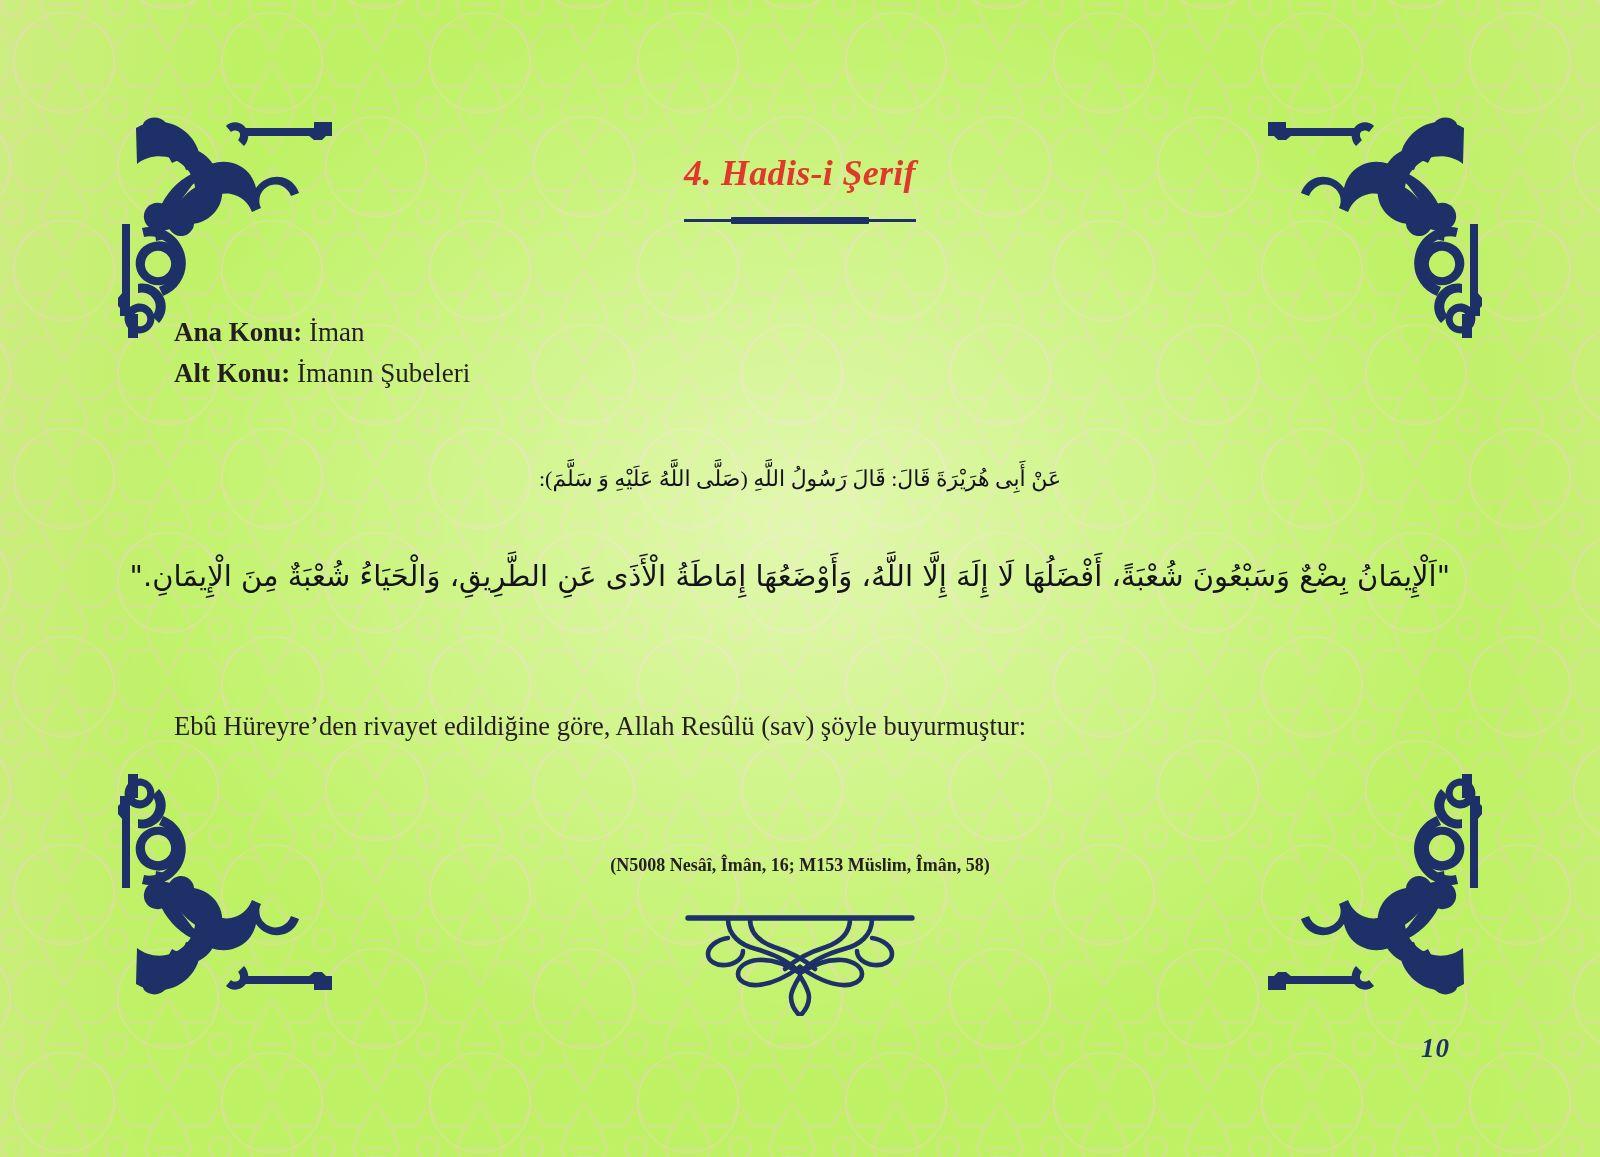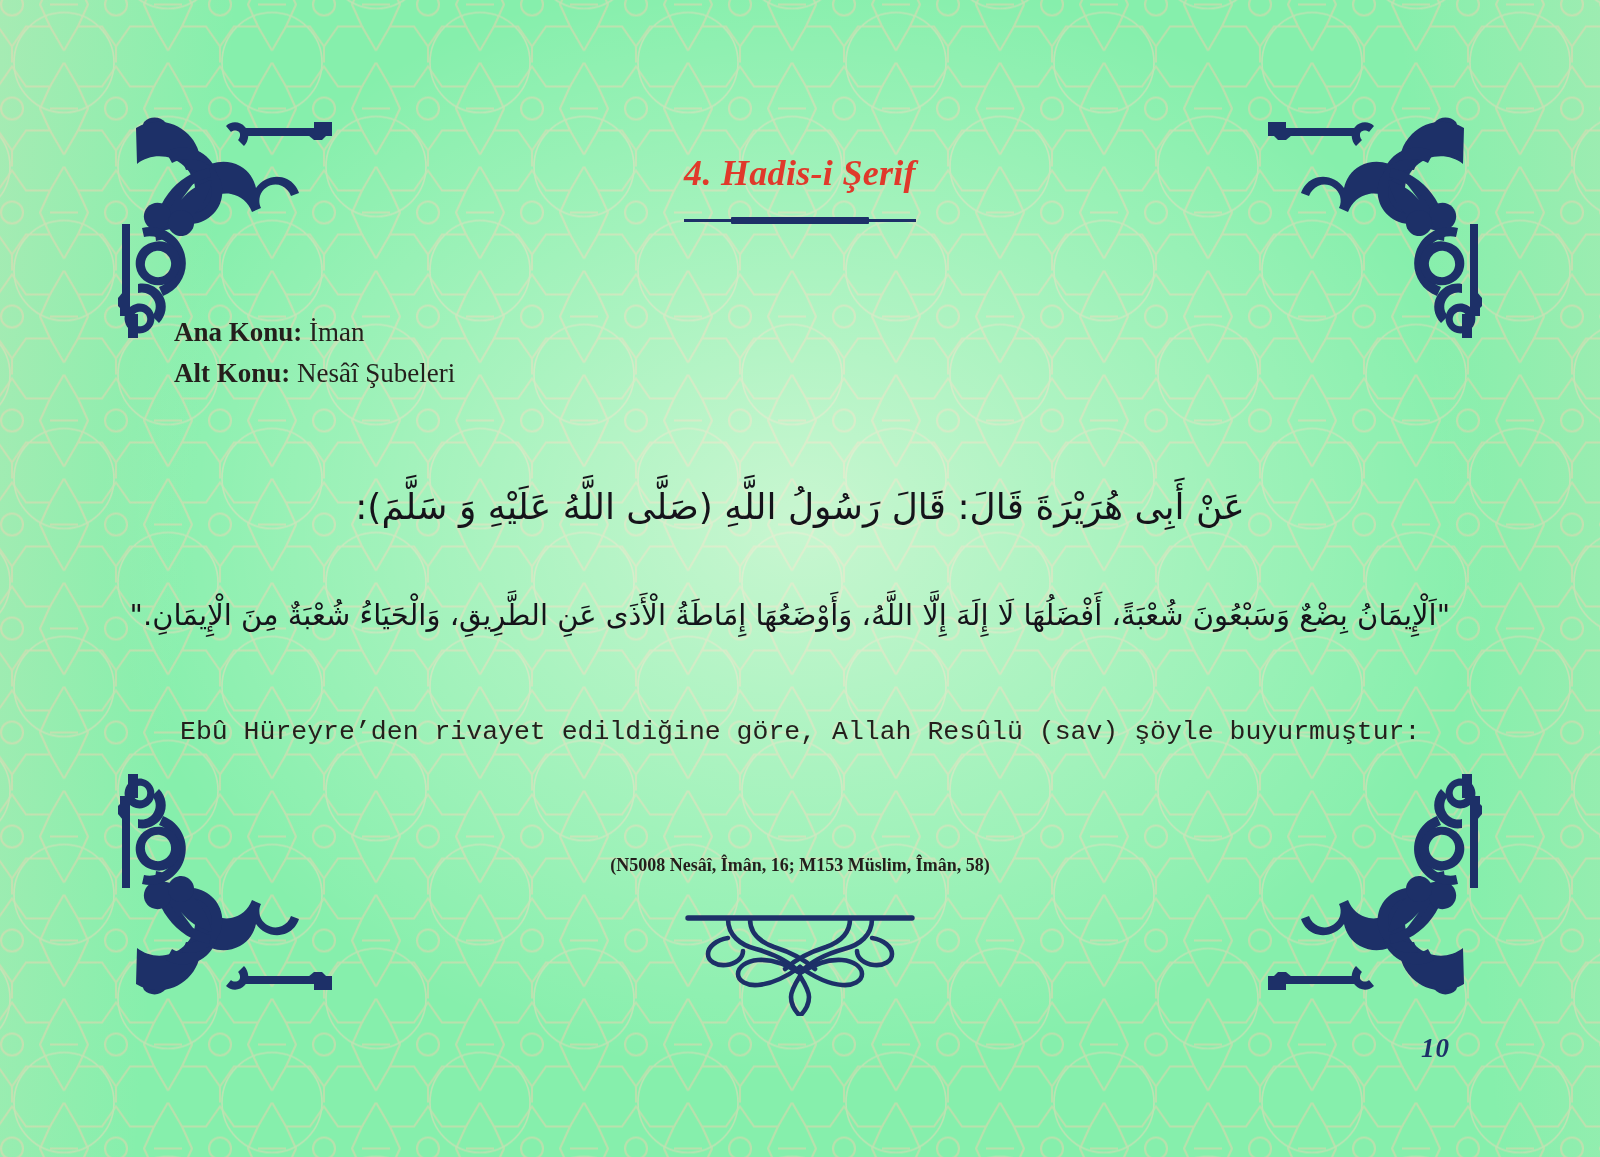--- a/index.html
+++ b/index.html
@@ -12,21 +12,21 @@
     background: #fdf6df;
     font-family: "Liberation Serif", "DejaVu Serif", serif;
     overflow: hidden;
     position: relative;
   }
 
   
   .page {
     position: absolute;
     inset: 0;
-    background-color: #86efac;
+    background-color: #bef264;
     overflow: hidden;
   }
   .page-bg-pattern {
     position: absolute;
     inset: -40px;
     opacity: 0.55;
     pointer-events: none;
   }
   .page-vignette {
     position: absolute;
@@ -125,43 +125,44 @@
     position: absolute;
     top: 352px;
     left: 0;
     width: 100%;
     direction: rtl;
     text-align: center;
     color: #15131a;
     font-family: "DejaVu Sans", "Liberation Sans", sans-serif;
   }
   .arabic-line-1 {
-    font-size: 36px;
+    font-size: 22px;
     line-height: 1.75;
-    margin: 15px;
+    margin: 0;
+    font-family: Liberation Serif, serif;
   }
   .arabic-line-2 {
     font-size: 29px;
     line-height: 1.75;
     margin: 52px 0 0;
     white-space: nowrap;
   }
 
   
   .translation {
     position: absolute;
     top: 600px;
     left: 24px;
     width: 1258px;
     font-size: 26.5px;
     line-height: 1.42;
     color: #241f1c;
     text-align: left;
   }
-  .translation p { margin: 6px; font-family: Liberation Mono, monospace; }
+  .translation p { margin: 0; }
   .tr-quote { font-style: italic; }
 
   
   .citation {
     position: absolute;
     top: 747px;
     left: 0;
     width: 100%;
     text-align: center;
     font-size: 18px;
@@ -353,21 +354,21 @@
       </div>
     </div>
 
     <div class="subjects">
       <div class="subject-line">
         <span class="subject-label">Ana Konu:</span>
         <span class="subject-value">İman</span>
       </div>
       <div class="subject-line">
         <span class="subject-label">Alt Konu:</span>
-        <span class="subject-value">Nesâî Şubeleri</span>
+        <span class="subject-value">İmanın Şubeleri</span>
       </div>
     </div>
 
     <div class="arabic-block">
       <p class="arabic-line-1">عَنْ أَبِى هُرَيْرَةَ قَالَ: قَالَ رَسُولُ اللَّهِ (صَلَّى اللَّهُ عَلَيْهِ وَ سَلَّمَ):</p>
       <p class="arabic-line-2">"اَلْإِيمَانُ بِضْعٌ وَسَبْعُونَ شُعْبَةً، أَفْضَلُهَا لَا إِلَهَ إِلَّا اللَّهُ، وَأَوْضَعُهَا إِمَاطَةُ الْأَذَى عَنِ الطَّرِيقِ، وَالْحَيَاءُ شُعْبَةٌ مِنَ الْإِيمَانِ."</p>
     </div>
 
     <div class="translation">
       <p>Ebû Hüreyre’den rivayet edildiğine göre, Allah Resûlü (sav) şöyle buyurmuştur:</p>

